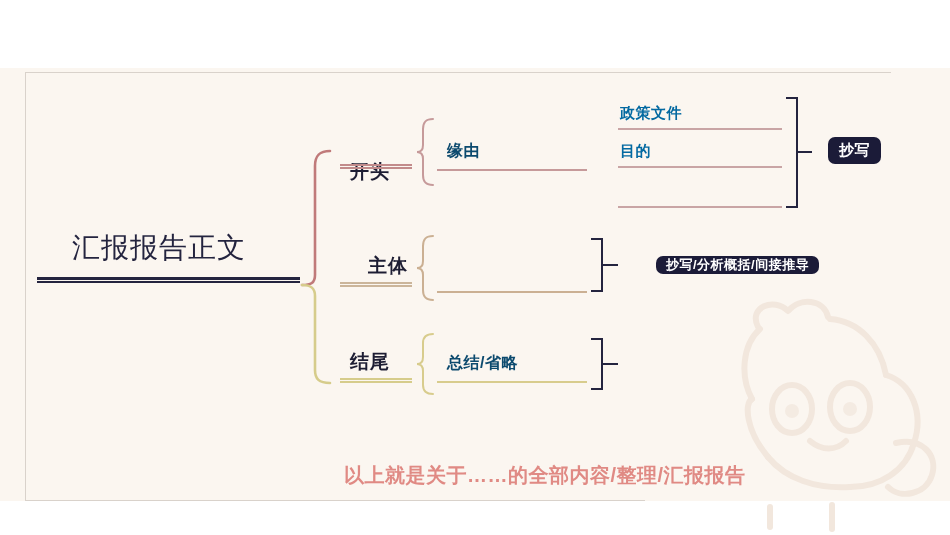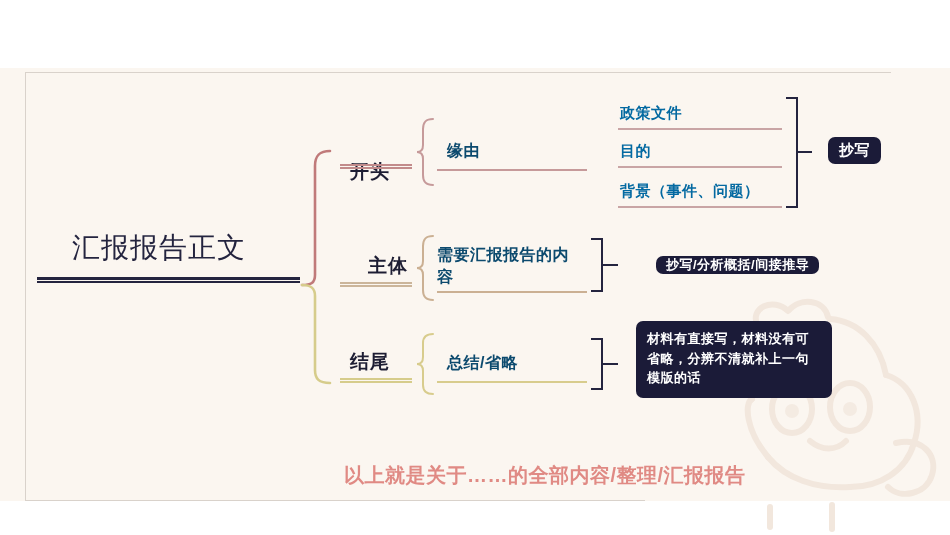--- a/index.html
+++ b/index.html
@@ -259,36 +259,33 @@
 
   <div class="node lvl2" id="n-yuanyou">缘由</div>
   <div class="lvl2-rule" id="r-yuanyou"></div>
 
   <div class="node lvl3" id="n-l3-0">政策文件</div>
   <div class="lvl3-rule" id="r-l3-0"></div>
 
   <div class="node lvl3" id="n-l3-1">目的</div>
   <div class="lvl3-rule" id="r-l3-1"></div>
 
-  <div class="node lvl3" id="n-l3-2">背景（事件、问题）</div>
   <div class="lvl3-rule" id="r-l3-2"></div>
 
   <div class="badge" id="badge-chaoxie">抄写</div>
 
   <div class="node lvl1" id="n-zhuti">主体</div>
   <div class="lvl1-rule" id="r-zhuti"></div>
 
-  <div class="node lvl2" id="n-neirong">需要汇报报告的内容</div>
   <div class="lvl2-rule" id="r-neirong"></div>
 
   <div class="badge" id="badge-zhuti">抄写/分析概括/间接推导</div>
 
   <div class="node lvl1" id="n-jiewei">结尾</div>
   <div class="lvl1-rule" id="r-jiewei"></div>
 
   <div class="node lvl2" id="n-zongjie">总结/省略</div>
   <div class="lvl2-rule" id="r-zongjie"></div>
 
-  <div class="badge" id="badge-jiewei">材料有直接写，材料没有可省略，分辨不清就补上一句模版的话</div>
 
   <div id="footer-text">以上就是关于……的全部内容/整理/汇报报告</div>
 
 </div>
 
 </body></html>

